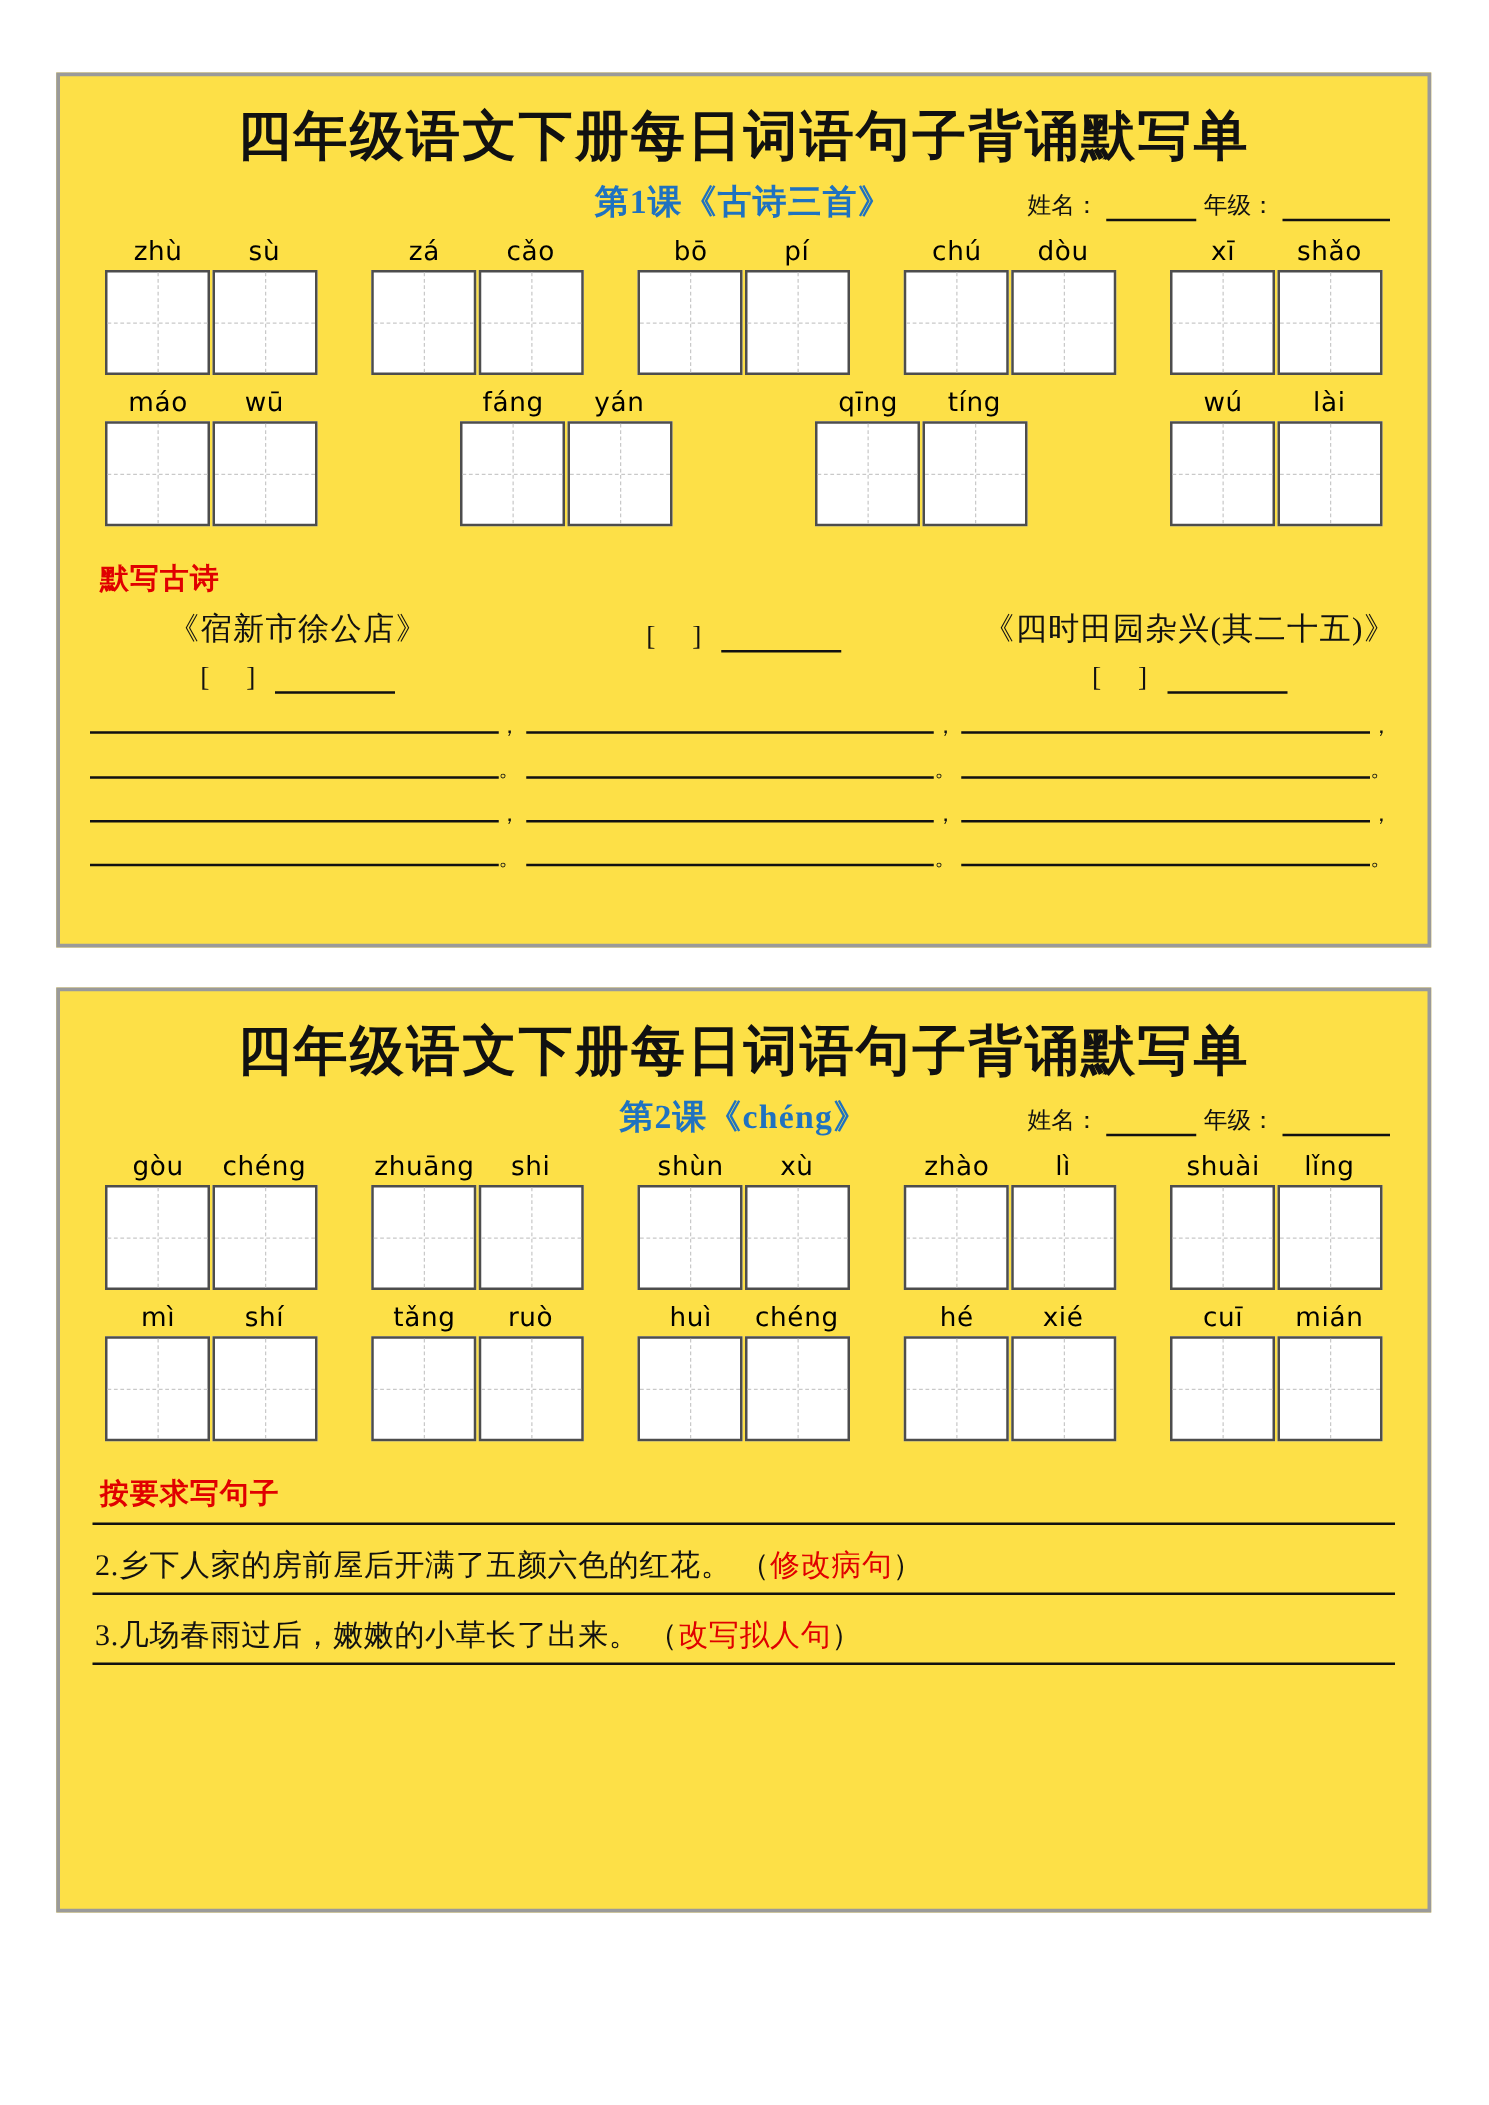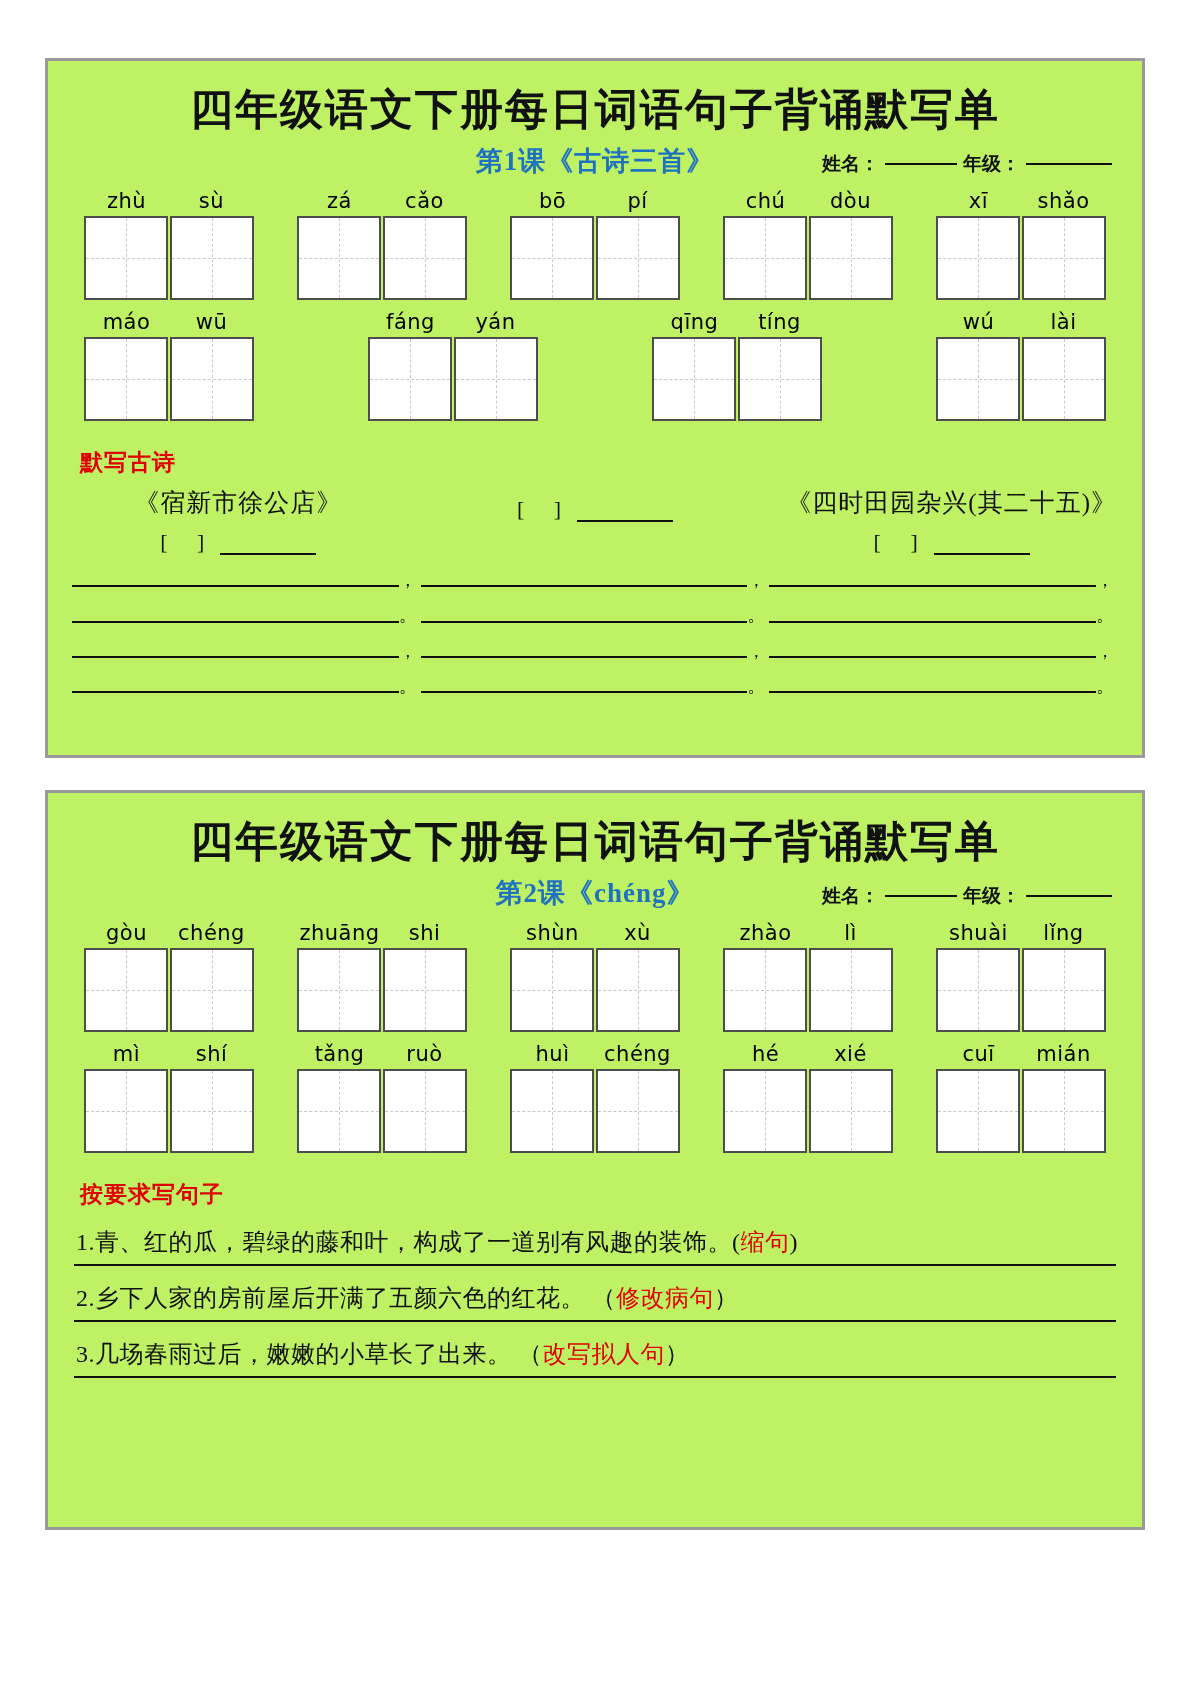--- a/index.html
+++ b/index.html
@@ -10,21 +10,21 @@
   body {
     width: 1191px; height: 1684px;
     font-family: "Liberation Serif", "DejaVu Serif", serif;
     position: relative;
   }
   .page {
     position: absolute;
     left: 45px;
     width: 1100px;
     border: 3px solid #9a9a9a;
-    background: #bef264;
+    background: #fde047;
     padding: 14px 24px 18px 24px;
   }
   #page-1 { top: 58px; height: 700px; }
   #page-2 { top: 790px; height: 740px; }
 
   .sheet-title {
     text-align: center;
     font-family: "Liberation Serif", "DejaVu Serif", serif;
     font-weight: bold;
     font-size: 43px;
@@ -51,22 +51,22 @@
     white-space: nowrap;
   }
   .namegrade {
     position: absolute;
     right: 6px;
     bottom: 2px;
     font-size: 19px;
     color: #111;
     white-space: nowrap;
     display: flex;
+    align-items: flex-end;
     gap: 6px;
-    font-weight: bold;
   }
   .ng-label { font-size: 19px; }
   .ng-blank {
     display: inline-block;
     width: 72px;
     border-bottom: 2px solid #111;
     height: 14px;
   }
   .ng-blank.wide { width: 86px; }
 
@@ -504,23 +504,20 @@
       <div class="boxes">
         <div class="tzg"></div>
         <div class="tzg"></div>
       </div>
     </div>
   </div>
 
   <div class="red-head">按要求写句子</div>
 
   <div class="sent-block">
-    <div class="sent-text">
-      <span>1.青、红的瓜，碧绿的藤和叶，构成了一道别有风趣的装饰。(</span><span class="req">缩句</span><span>)</span>
-    </div>
     <div class="sent-blank"></div>
 
     <div class="sent-text">
       <span>2.乡下人家的房前屋后开满了五颜六色的红花。 （</span><span class="req">修改病句</span><span>）</span>
     </div>
     <div class="sent-blank"></div>
 
     <div class="sent-text">
       <span>3.几场春雨过后，嫩嫩的小草长了出来。 （</span><span class="req">改写拟人句</span><span>）</span>
     </div>

